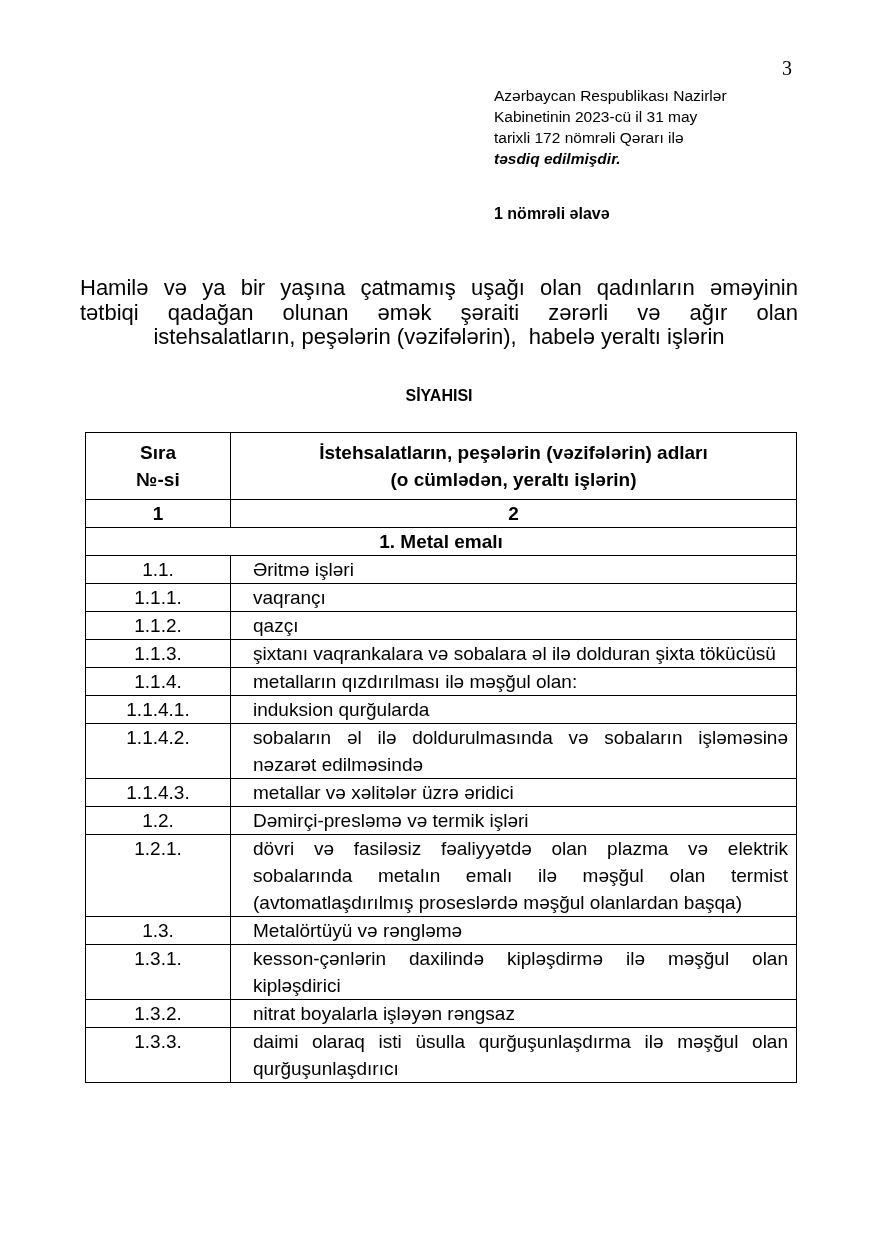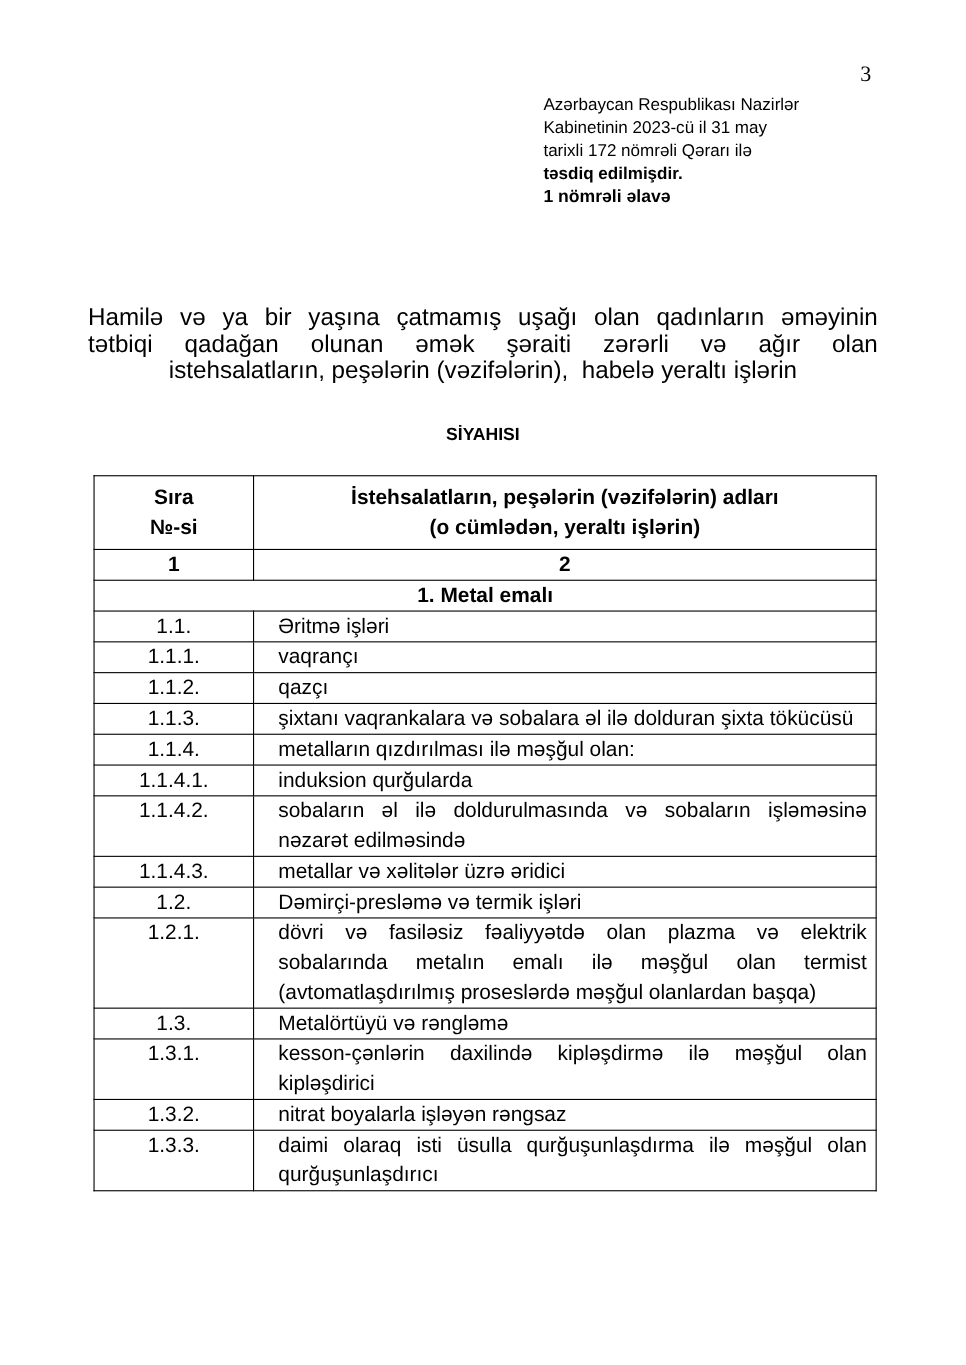--- a/index.html
+++ b/index.html
@@ -26,22 +26,23 @@
   }
   .approval {
     position: absolute;
     top: 85px;
     left: 494px;
     width: 300px;
     text-align: left;
     font-size: 15.5px;
     line-height: 21px;
   }
-  .approval .bold-line { font-weight: bold; }
+  .approval .bold-line { font-weight: bold; font-style: italic; }
   .annex {
+    margin-top: 34px;
     font-weight: bold;
     font-size: 16px;
   }
   .doc-title {
     position: absolute;
     top: 276px;
     left: 80px;
     width: 718px;
     font-size: 22px;
     font-weight: normal;

